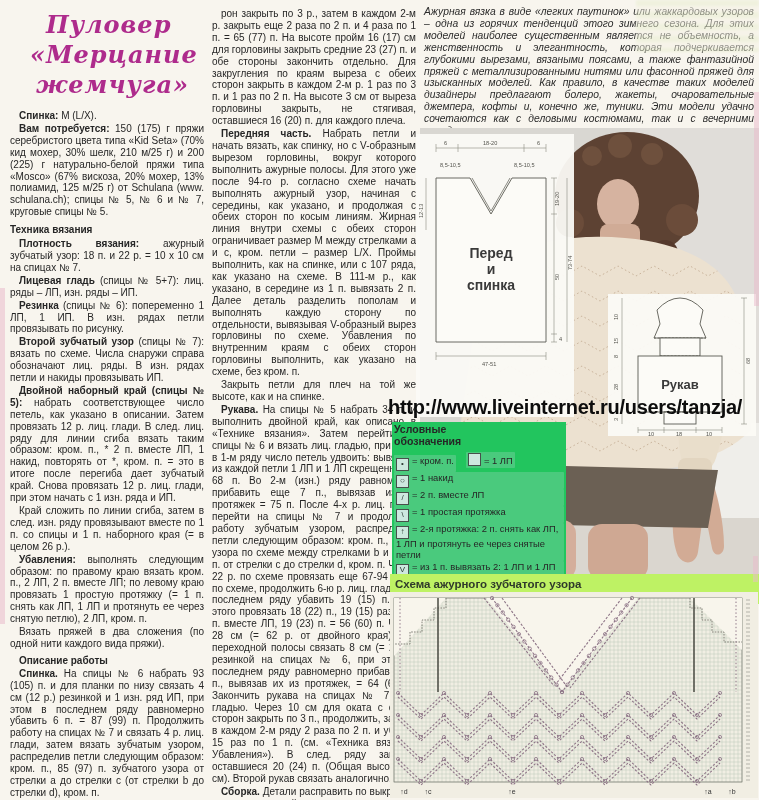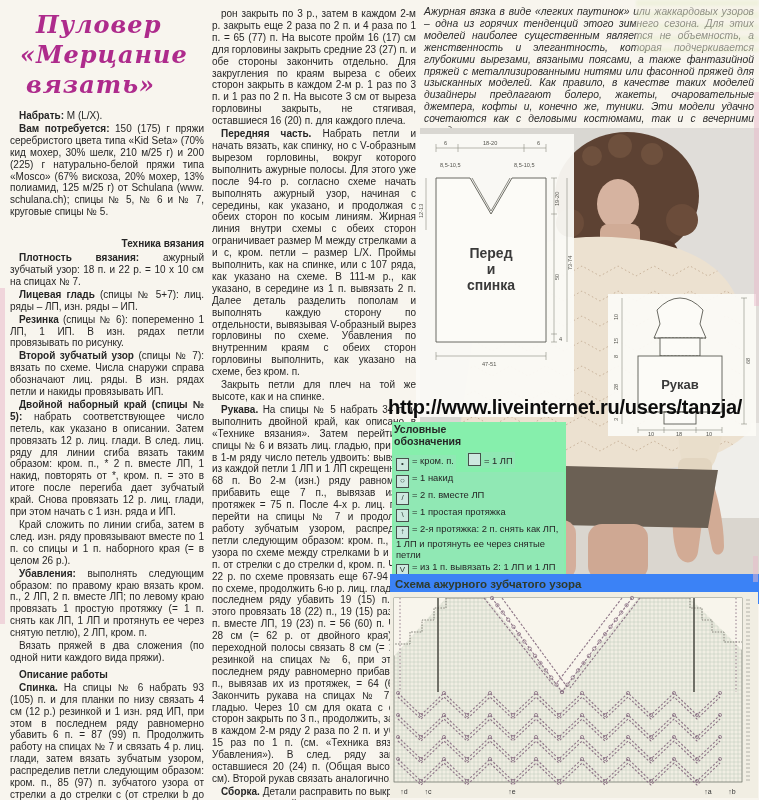--- a/index.html
+++ b/index.html
@@ -4,24 +4,24 @@
 <style>
   html,body{margin:0;padding:0;background:#e9e6df;}
   #page{position:relative;width:759px;height:800px;background:#f8f5ee;overflow:hidden;
         font-family:"Liberation Sans",sans-serif;color:#262626;}
   
   .col{position:absolute;top:8px;font-size:10px;line-height:11.9px;text-align:justify;}
   #col-left{left:10px;width:194px;}
   #col-mid{left:212px;width:204px;}
   .para{margin:0 0 1px 0;text-indent:9px;}
   .para .lead{font-weight:bold;}
-  .para.hc{text-align:right;font-weight:bold;text-indent:0;margin-top:20px;margin-bottom:2px;}
+  .para.hc{text-align:left;font-weight:bold;text-indent:0;margin-top:6px;margin-bottom:2px;}
   .para.hl{font-weight:bold;text-indent:9px;margin-top:5px;}
   
-  #title{margin:2px 0 10px 8px;}
+  #title{margin:2px 0 10px 18px;}
   .tline{font-family:"DejaVu Serif",serif;font-style:italic;font-weight:bold;
          color:#ae2b8c;font-size:24px;line-height:30px;letter-spacing:1px;text-indent:0;text-align:left;}
   .tline:nth-child(1){padding-left:18px;}
   .tline:nth-child(2){padding-left:2px;}
   .tline:nth-child(3){padding-left:8px;}
   
   #tender{position:absolute;left:424px;top:6px;width:330px;}
   #tender-title{font-weight:bold;font-size:11px;margin-bottom:2px;}
   #tender-text{font-size:10.3px;line-height:11.9px;font-style:italic;text-align:justify;color:#2b2b2b;}
   
@@ -32,52 +32,52 @@
   #schematic-sleeve{position:absolute;left:608px;top:294px;width:148px;height:142px;
                     background:rgba(251,250,246,0.95);}
   .schem-label{font-family:"Liberation Sans",sans-serif;font-weight:bold;fill:#3a3a3a;}
   .dim{stroke:#8a8a82;stroke-width:0.6;}
   .dimtxt{font-size:5.6px;fill:#55554e;font-family:"Liberation Sans",sans-serif;}
   .outline{stroke:#5a5a52;stroke-width:0.9;fill:#fcfbf7;}
   
   #url{position:absolute;left:388px;top:396px;font-size:20px;font-weight:bold;color:#0d0d0d;
        letter-spacing:-0.3px;white-space:nowrap;}
   
-  #legend{position:absolute;left:392px;top:422px;width:170px;background:#86efac;padding:1px 2px;}
+  #legend{position:absolute;left:392px;top:422px;width:170px;background:#22c55e;padding:1px 2px;}
   #legend-title{font-weight:bold;font-size:10.5px;line-height:12px;width:86px;margin-bottom:3px;}
   .leg-item{font-size:9.4px;line-height:10.6px;background:rgba(168,214,198,0.30);
             padding:1px 2px;border-radius:1px;}
   .leg-item.inline{display:inline-block;margin-right:10px;}
   .box{display:inline-block;width:11px;height:11px;border:1px solid #47504b;background:#cde8df;
        text-align:center;line-height:10px;font-size:8px;color:#2d3a34;vertical-align:-2px;margin-right:3px;}
   
-  #chart-strip{position:absolute;left:390px;top:574px;width:369px;height:30px;background:#3b82f6;}
+  #chart-strip{position:absolute;left:390px;top:574px;width:369px;height:30px;background:#bef264;}
   #chart-strip span{font-size:11.5px;font-weight:600;color:#2f3a2b;padding-left:5px;line-height:17px;}
   #lace-chart{position:absolute;left:390px;top:592px;}
   
   .artifact{position:absolute;pointer-events:none;}
   #bleed-tr{left:636px;top:0;width:123px;height:52px;opacity:.5;filter:blur(1px);
             background:repeating-linear-gradient(180deg,#e9efcf 0 6px,#f6f3e6 6px 12px);}
   #pink-left{left:0;top:288px;width:5px;height:336px;background:#e9b9cc;opacity:.55;}
   #pink-right1{left:754px;top:92px;width:5px;height:214px;background:#e9b9cc;opacity:.5;}
   #pink-right2{left:753px;top:556px;width:5px;height:26px;background:#e9b9cc;opacity:.5;}
 </style>
 </head>
 <body>
 
 <div id="page">
 
   <div id="col-left" class="col">
     <div id="title">
         <div class="tline">Пуловер</div>
         <div class="tline">«Мерцание</div>
-        <div class="tline">вязать»</div>
+        <div class="tline">жемчуга»</div>
       </div>
     <div>
-        <p class="para"><b class="lead">Набрать:</b><span> М (L/X).</span></p>
+        <p class="para"><b class="lead">Спинка:</b><span> М (L/X).</span></p>
         <p class="para"><b class="lead">Вам потребуется:</b><span> 150 (175) г пряжи серебристого цвета типа «Kid Seta» (70% кид мохер, 30% шелк, 210 м/25 г) и 200 (225) г натурально-белой пряжи типа «Mosco» (67% вискоза, 20% мохер, 13% полиамид, 125 м/25 г) от Schulana (www. schulana.ch); спицы № 5, № 6 и № 7, круговые спицы № 5.</span></p>
         <p class="para hc"><b class="lead">Техника вязания</b><span></span></p>
         <p class="para"><b class="lead">Плотность вязания:</b><span> ажурный зубчатый узор: 18 п. и 22 р. = 10 x 10 см на спицах № 7.</span></p>
         <p class="para"><b class="lead">Лицевая гладь</b><span> (спицы № 5+7): лиц. ряды – ЛП, изн. ряды – ИП.</span></p>
         <p class="para"><b class="lead">Резинка</b><span> (спицы № 6): попеременно 1 ЛП, 1 ИП. В изн. рядах петли провязывать по рисунку.</span></p>
         <p class="para"><b class="lead">Второй зубчатый узор</b><span> (спицы № 7): вязать по схеме. Числа снаружи справа обозначают лиц. ряды. В изн. рядах петли и накиды провязывать ИП.</span></p>
         <p class="para"><b class="lead">Двойной наборный край (спицы № 5):</b><span> набрать соответствующее число петель, как указано в описании. Затем провязать 12 р. лиц. глади. В след. лиц. ряду для линии сгиба вязать таким образом: кром. п., * 2 п. вместе ЛП, 1 накид, повторять от *, кром. п. = это в итоге после перегиба дает зубчатый край. Снова провязать 12 р. лиц. глади, при этом начать с 1 изн. ряда и ИП.</span></p>
         <p class="para"><b class="lead"></b><span>Край сложить по линии сгиба, затем в след. изн. ряду провязывают вместе по 1 п. со спицы и 1 п. наборного края (= в целом 26 р.).</span></p>
         <p class="para"><b class="lead">Убавления:</b><span> выполнять следующим образом: по правому краю вязать кром. п., 2 ЛП, 2 п. вместе ЛП; по левому краю провязать 1 простую протяжку (= 1 п. снять как ЛП, 1 ЛП и протянуть ее через снятую петлю), 2 ЛП, кром. п.</span></p>
         <p class="para"><b class="lead"></b><span>Вязать пряжей в два сложения (по одной нити каждого вида пряжи).</span></p>

